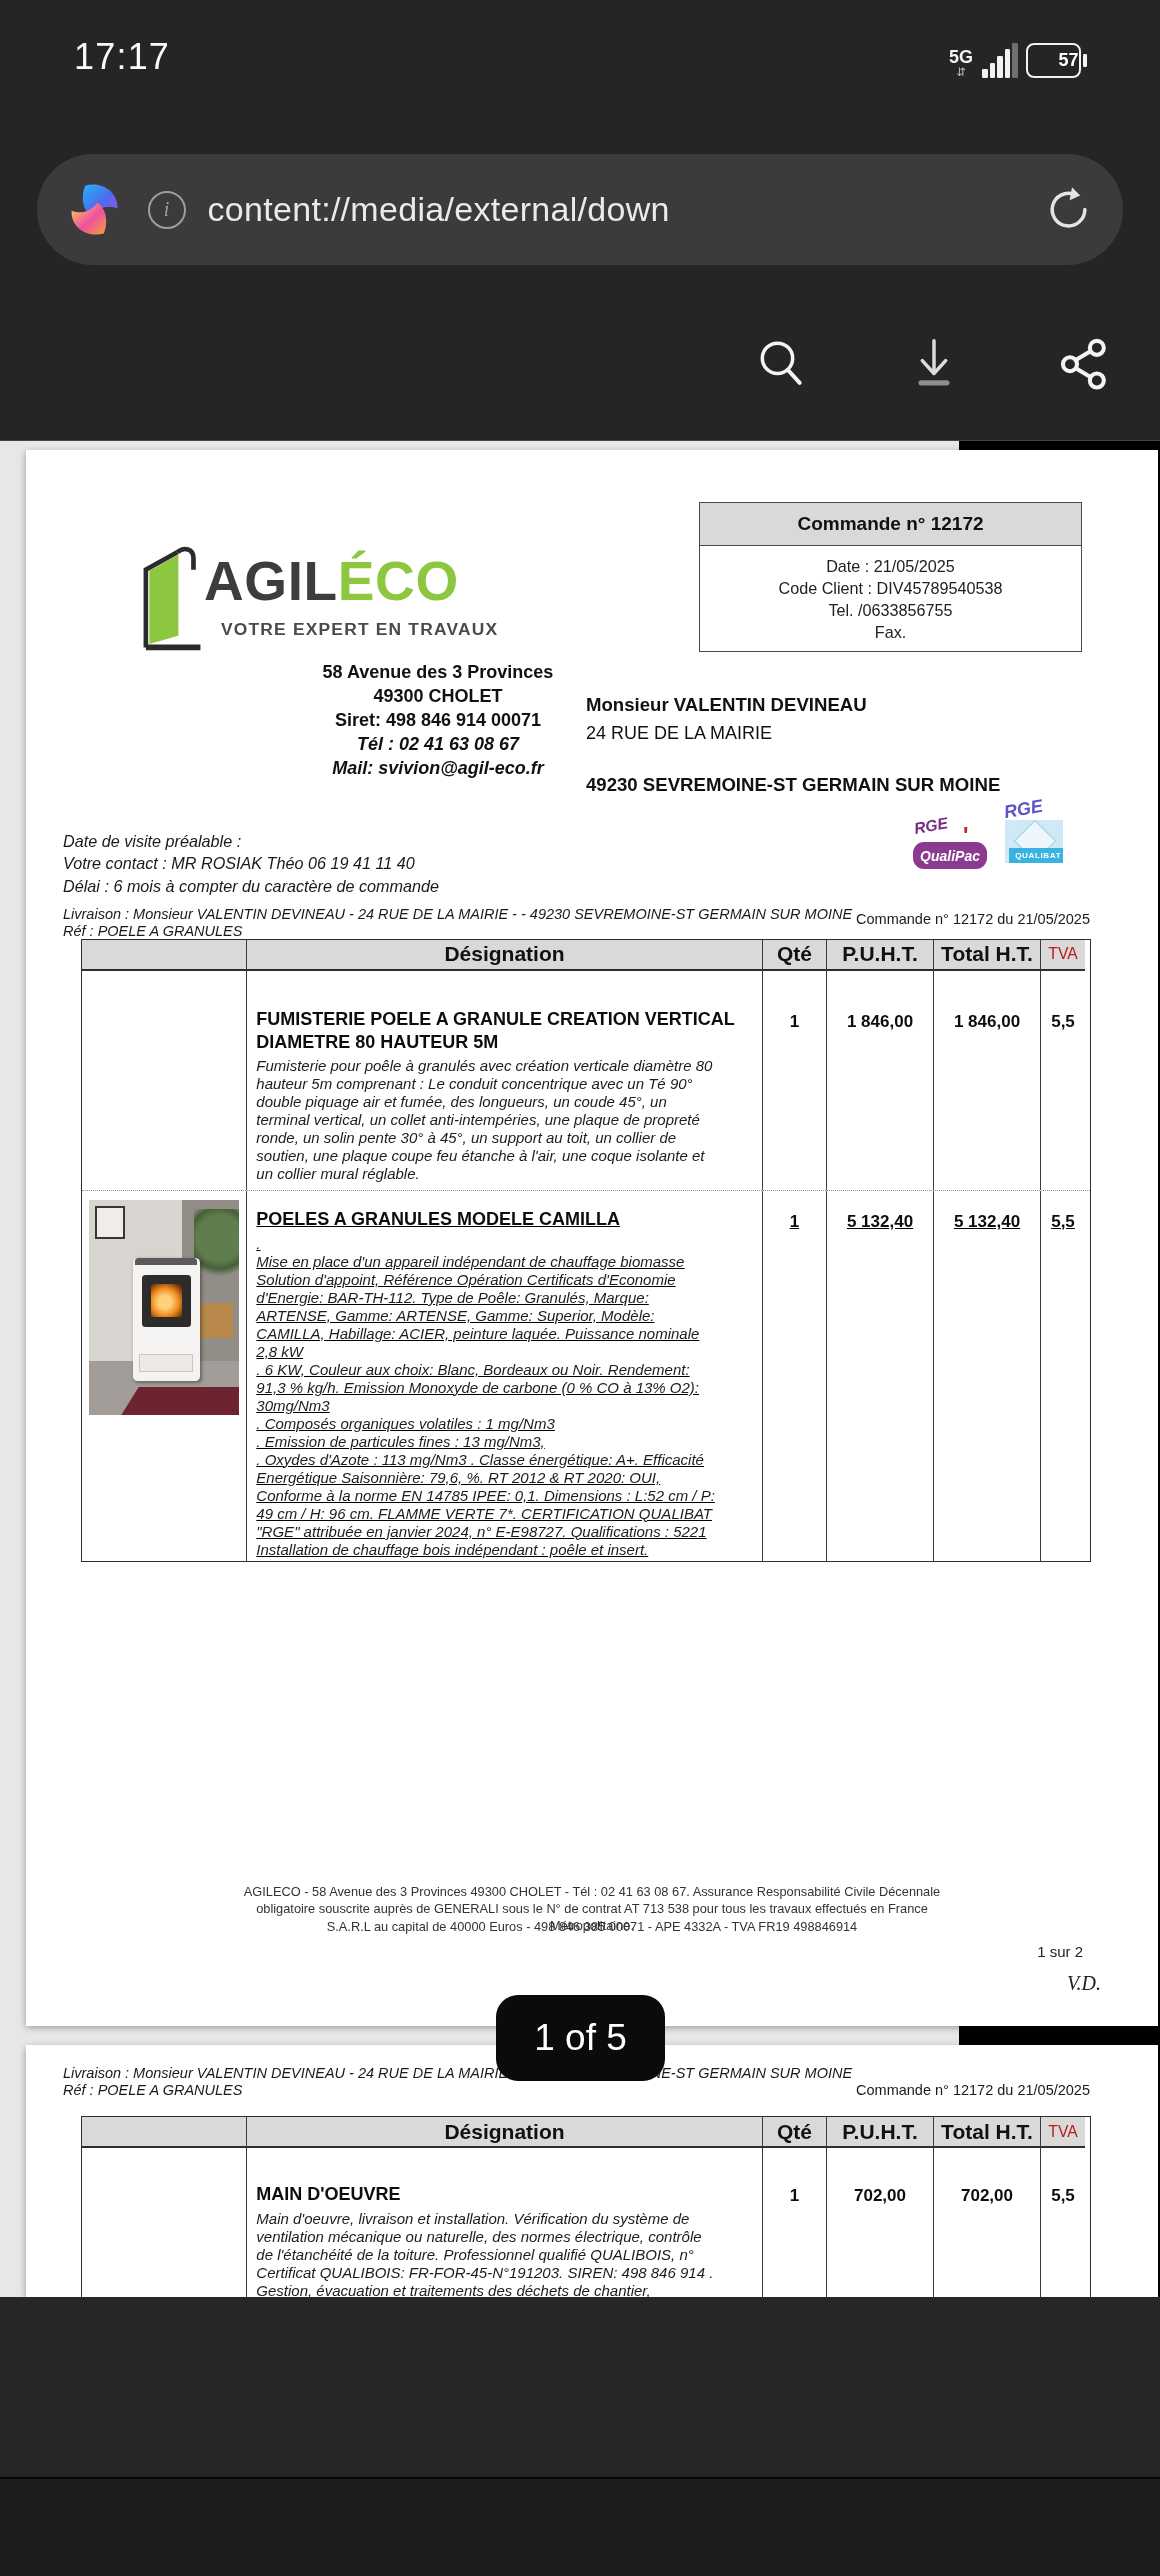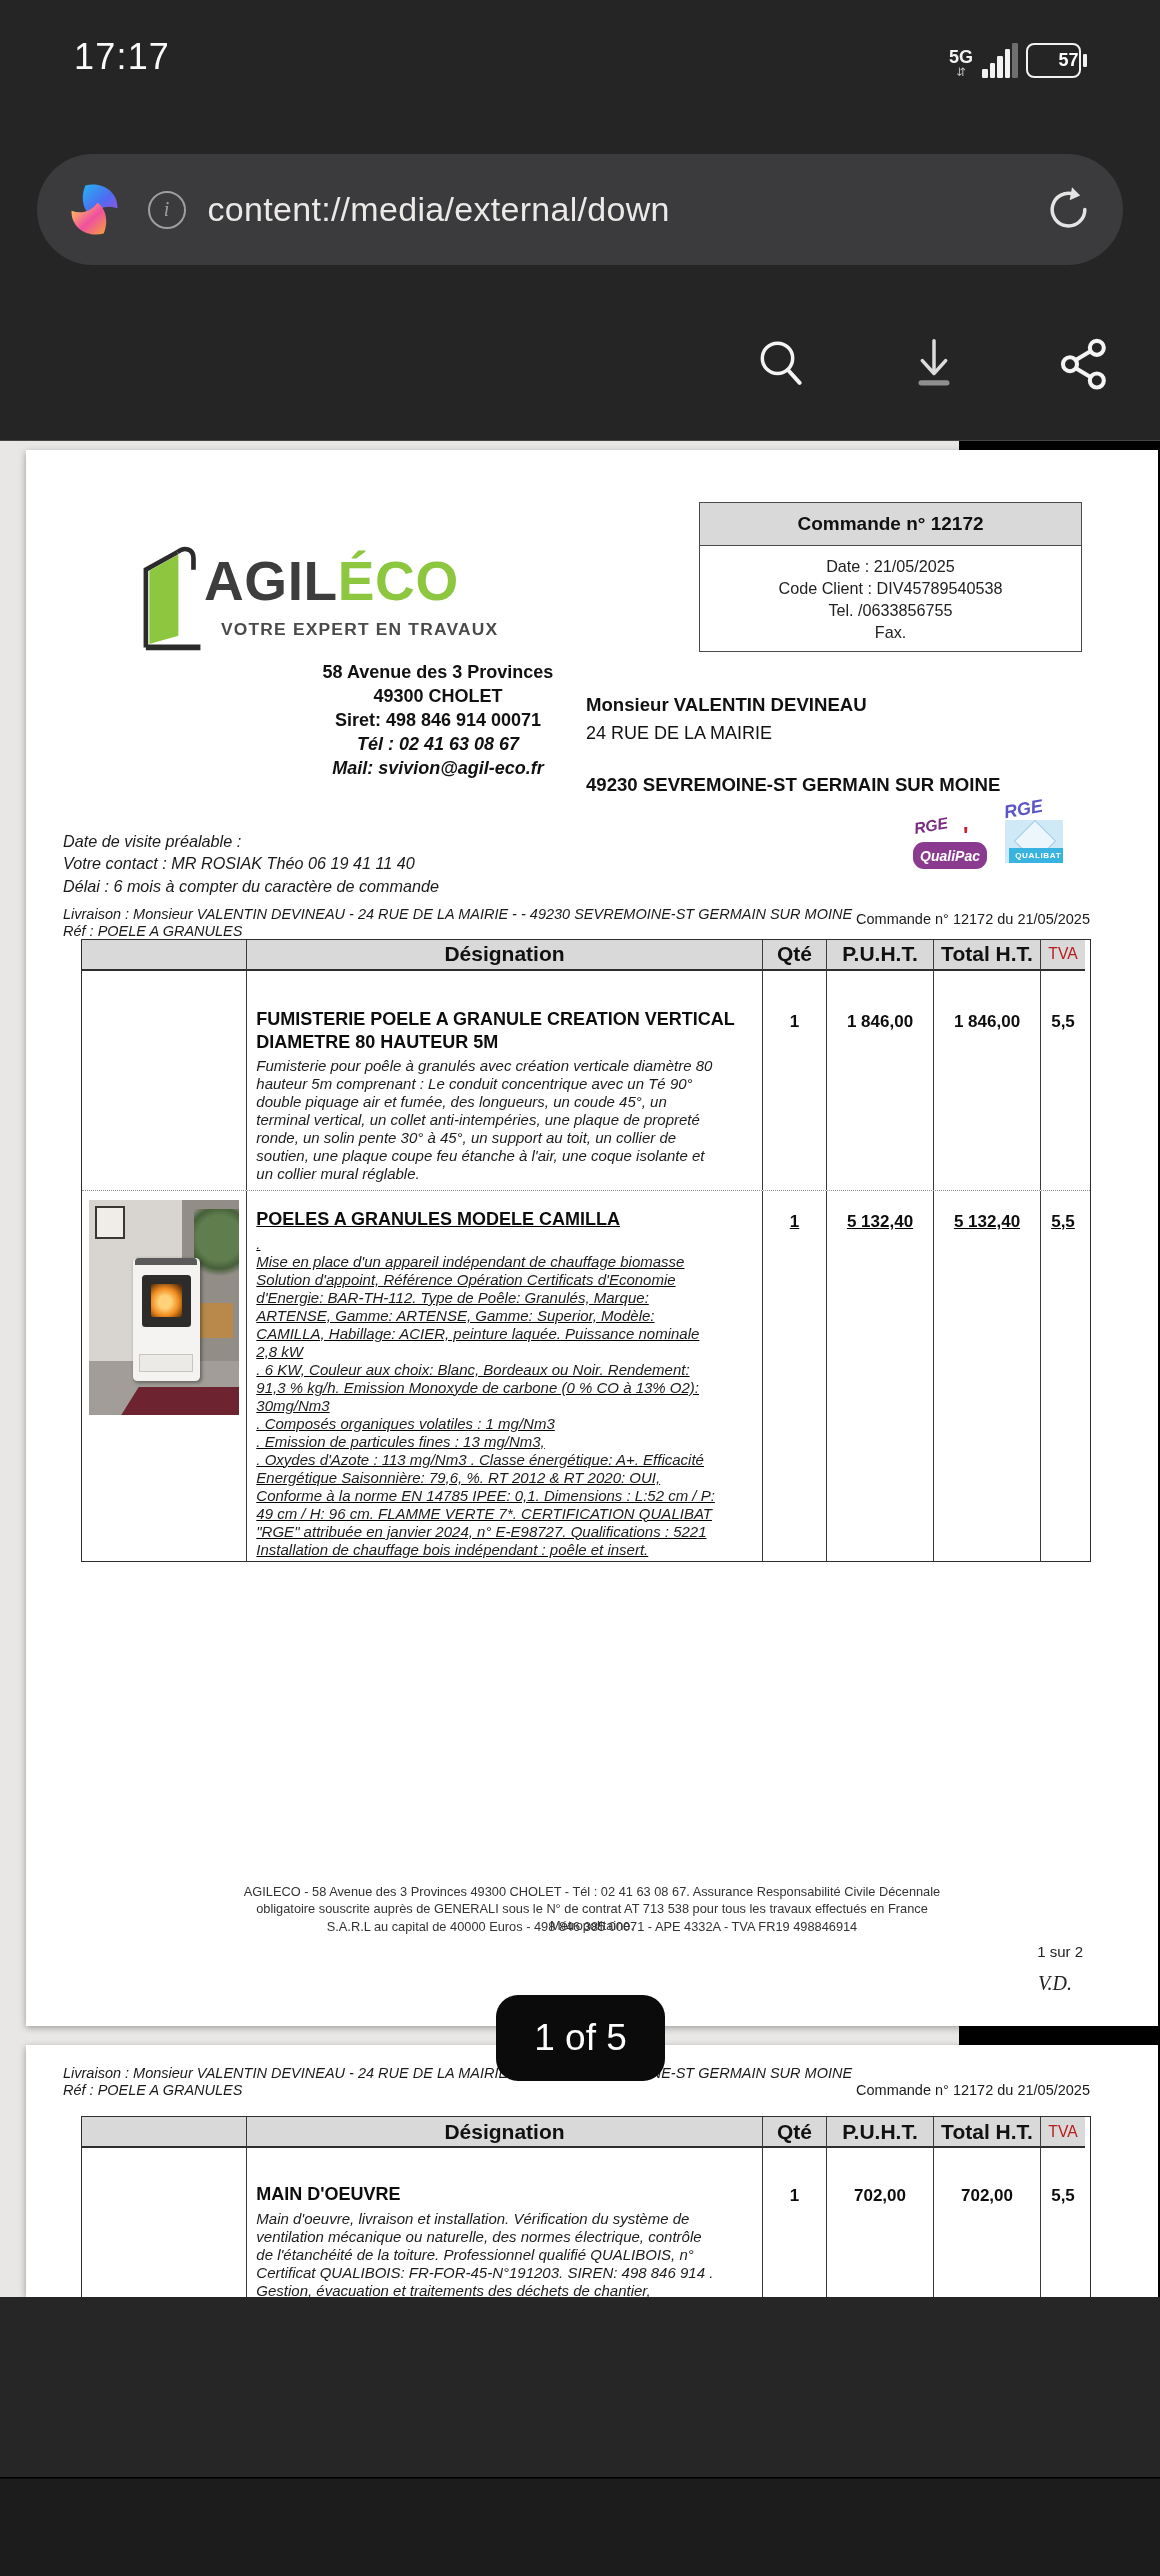--- a/index.html
+++ b/index.html
@@ -97,21 +97,21 @@
   .prod .stove{position:absolute;left:29%;top:27%;width:45%;height:57%;background:#f4f3f1;border-radius:4.6px;box-shadow:1.2px 1.7px 3.5px rgba(0,0,0,.35);}
   .prod .stovetop{position:absolute;left:4%;top:0;width:92%;height:6%;background:#5a5a5a;border-radius:3.5px 3.5px 0 0;}
   .prod .door{position:absolute;left:14%;top:14%;width:72%;height:42%;background:#2e2c2a;border-radius:3.5px;}
   .prod .flame{position:absolute;left:18%;top:18%;width:64%;height:64%;background:radial-gradient(circle at 45% 55%,#ffd27a 0 25%,#f08c1e 55%,#5a2c0a 90%);border-radius:2.3px;}
   .prod .drawer{position:absolute;left:10%;bottom:7%;width:80%;height:15%;background:#eceae7;border:1.2px solid #c9c6c1;box-sizing:border-box;}
 
   
   #p1-footer{position:absolute;left:206px;top:1433px;width:720px;text-align:center;font-size:12.8px;line-height:17px;color:#333;white-space:pre-line;}
   #p1-footer2{position:absolute;left:206px;top:1469px;width:720px;text-align:center;font-size:12.8px;color:#333;}
   #p1-pagenum{position:absolute;right:75px;top:1493px;font-size:15px;color:#222;}
-  #p1-initials{position:absolute;right:86px;top:1522px;font-size:20px;font-style:italic;font-family:"Liberation Serif",serif;color:#222;}
+  #p1-initials{position:absolute;right:57px;top:1522px;font-size:20px;font-style:italic;font-family:"Liberation Serif",serif;color:#222;}
 
   
   #p2-meta{position:absolute;left:37px;top:20px;font-style:italic;color:#1a1a1a;}
   #p2-meta div{font-size:14.5px;line-height:17.4px;}
   #order-ref2{position:absolute;right:68px;top:37px;font-size:14.5px;color:#1a1a1a;}
   #p2row1{height:162px;}
 
   
   #page-badge{position:absolute;left:496px;top:1995px;width:169px;height:86px;background:#0b0b0b;border-radius:22px;display:flex;align-items:center;justify-content:center;color:#fff;font-size:37px;}
 

